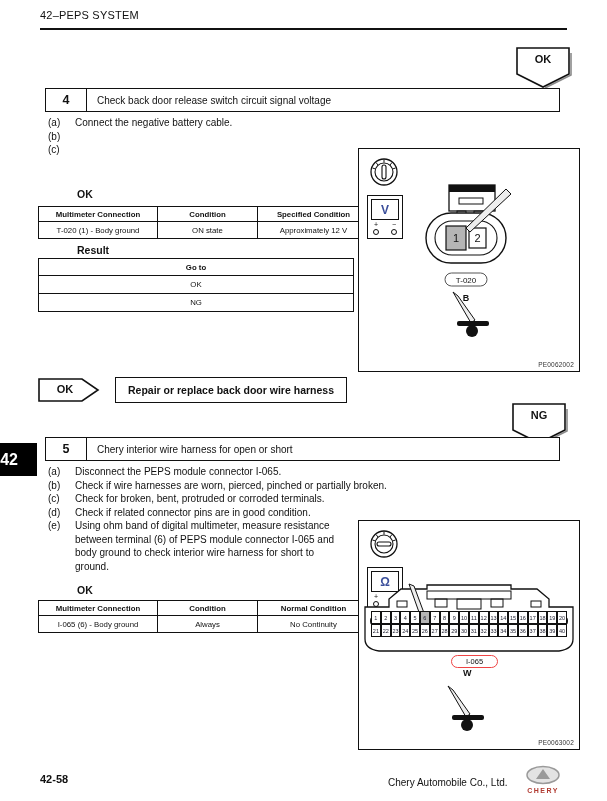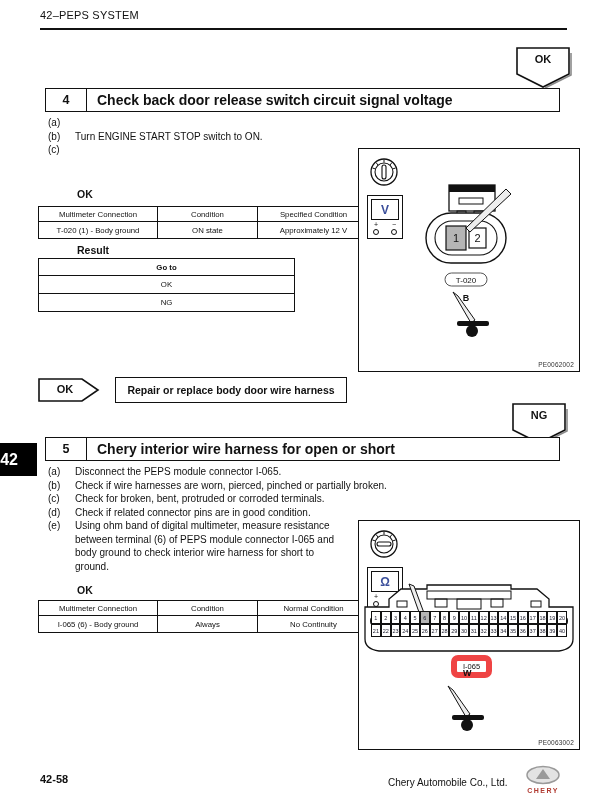--- a/index.html
+++ b/index.html
@@ -16,46 +16,46 @@
   #flag-ng{left:511px;top:403px;}
   .flag .flag-label{position:absolute;left:0;top:6px;width:56px;text-align:center;
         font-size:11px;font-weight:bold;}
 
   
   .step-box{position:absolute;left:45px;width:515px;height:24px;border:1.6px solid #111;
         display:flex;background:#fff;box-sizing:border-box;}
   #step4-box{top:88px;} #step5-box{top:437px;}
   .step-num{width:40px;border-right:1.6px solid #111;display:flex;align-items:center;
         justify-content:center;font-weight:bold;font-size:12.5px;}
-  .step-title{flex:1;display:flex;align-items:center;padding-left:10px;font-weight:bold;font-size:14px;}
+  .step-title{flex:1;display:flex;align-items:center;padding-left:10px;font-weight:normal;font-size:10px;}
 
   
   .steps-list{position:absolute;left:48px;font-size:10px;line-height:13.5px;}
   #step4-list{top:116px;width:312px;}
   #step5-list{top:465px;width:512px;}
   .step-item{display:flex;}
   .step-item .lbl{width:27px;flex:none;}
   .step-item .txt{flex:1;}
   #step4-list .step-item .txt{max-width:278px;}
   #step5-list .step-item.wrap-narrow .txt{max-width:262px;}
 
   .ok-label{position:absolute;left:77px;font-weight:bold;font-size:10.5px;}
   #step4-ok{top:188px;} #step4-result{top:244px;} #step5-ok{top:584px;}
 
   
   table{border-collapse:collapse;}
   .spec-table{position:absolute;left:38px;width:316px;font-size:7.8px;text-align:center;
         border:1.5px solid #111;table-layout:fixed;}
   #table1{top:206px;} #table2{top:600px;}
   .spec-table th,.spec-table td{border:1px solid #111;padding:0 2px;}
-  .spec-table th{font-weight:normal;height:14px;}
+  .spec-table th{font-weight:bold;height:14px;}
   .spec-table td{height:16px;}
   .col-a{width:114px;} .col-b{width:95px;} .col-c{width:107px;}
 
-  #result-table{position:absolute;left:38px;top:258px;width:257px;font-size:7.8px;
+  #result-table{position:absolute;left:38px;top:258px;width:316px;font-size:7.8px;
         text-align:center;border:1.5px solid #111;}
   #result-table th{font-weight:bold;height:14px;border:1px solid #111;border-bottom:1.6px solid #111;}
   #result-table td{height:15px;border:1px solid #111;}
 
   
   #ok-arrow{position:absolute;left:38px;top:378px;width:62px;height:25px;}
   #ok-arrow .flag-label{position:absolute;left:8px;top:5px;width:38px;text-align:center;
         font-size:11px;font-weight:bold;}
   .action-box{position:absolute;left:115px;top:377px;width:232px;height:26px;border:1.6px solid #111;
         display:flex;align-items:center;justify-content:center;font-weight:bold;font-size:10.5px;
@@ -77,22 +77,22 @@
         box-sizing:border-box;background:#fff;}
   .meter-screen{margin:3px 3px 1px 3px;height:19px;border:1.2px solid #111;display:flex;
         align-items:center;justify-content:center;font-weight:bold;font-size:12px;color:#3b4f9b;}
   .meter-terms{display:flex;justify-content:space-between;padding:0 5px;font-size:7px;line-height:7px;}
   .term{display:flex;flex-direction:column;align-items:center;}
   .term-dot{width:4px;height:4px;border:1px solid #111;border-radius:50%;margin-top:1px;}
 
   .dsvg{position:absolute;}
   .dsvg text{font-family:"Liberation Sans",sans-serif;fill:#111;}
 
-  .conn-label{position:absolute;border:6px solid #ef4444;border-radius:7px;font-size:7.5px;
-        padding:0 6px;height:11px;line-height:11px;background:#fff;}
+  .conn-label{position:absolute;border:1px solid #ef4444;border-radius:7px;font-size:7.5px;
+        padding:0 14px;height:11px;line-height:11px;background:#fff;}
   .conn-letter{position:absolute;font-size:9px;font-weight:bold;}
   #conn2-label{left:92px;top:134px;}
   #conn2-letter{left:104px;top:147px;}
 
   
   .pin-grid{position:absolute;left:12px;top:90px;width:196px;}
   .pin-row{display:flex;height:13px;}
   .pin-cell{flex:1;border:0.5px solid #111;font-size:5.5px;display:flex;align-items:center;
         justify-content:center;background:#fff;color:#223;}
   .pin-hl{background:#b5b5b5;}
@@ -119,24 +119,24 @@
   </div>
 
   <div class="step-box" id="step4-box">
     <div class="step-num">4</div>
     <div class="step-title">Check back door release switch circuit signal voltage</div>
   </div>
 
   <div class="steps-list" id="step4-list">
     <div class="step-item">
       <span class="lbl">(a)</span>
+      <span class="txt">Connect the negative battery cable.</span>
     </div>
     <div class="step-item">
       <span class="lbl">(b)</span>
-      <span class="txt">Turn ENGINE START STOP switch to ON.</span>
     </div>
     <div class="step-item">
       <span class="lbl">(c)</span>
     </div>
   </div>
 
   <div class="ok-label" id="step4-ok">OK</div>
 
   <table class="spec-table" id="table1">
     <tbody>
@@ -222,21 +222,21 @@
 
     <span class="fig-code">PE0062002</span>
   </div>
 
   <div id="ok-arrow">
     <svg width="62" height="25">
       <polygon points="1,1 44,1 60,12 44,23 1,23" fill="#fff" stroke="#111" stroke-width="1.6"></polygon>
     </svg>
     <div class="flag-label">OK</div>
   </div>
-  <div class="action-box">Repair or replace body door wire harness</div>
+  <div class="action-box">Repair or replace back door wire harness</div>
 
   <div class="flag" id="flag-ng">
     <svg width="58" height="43">
       <polyline points="56,6 56,28 30,41" fill="none" stroke="#8a8a8a" stroke-width="1.6"></polyline>
       <polygon points="2,1 54,1 54,27 28,40 2,27" fill="#fff" stroke="#111" stroke-width="1.6"></polygon>
     </svg>
     <div class="flag-label">NG</div>
   </div>
 
   <div class="chapter-tab">42</div>

